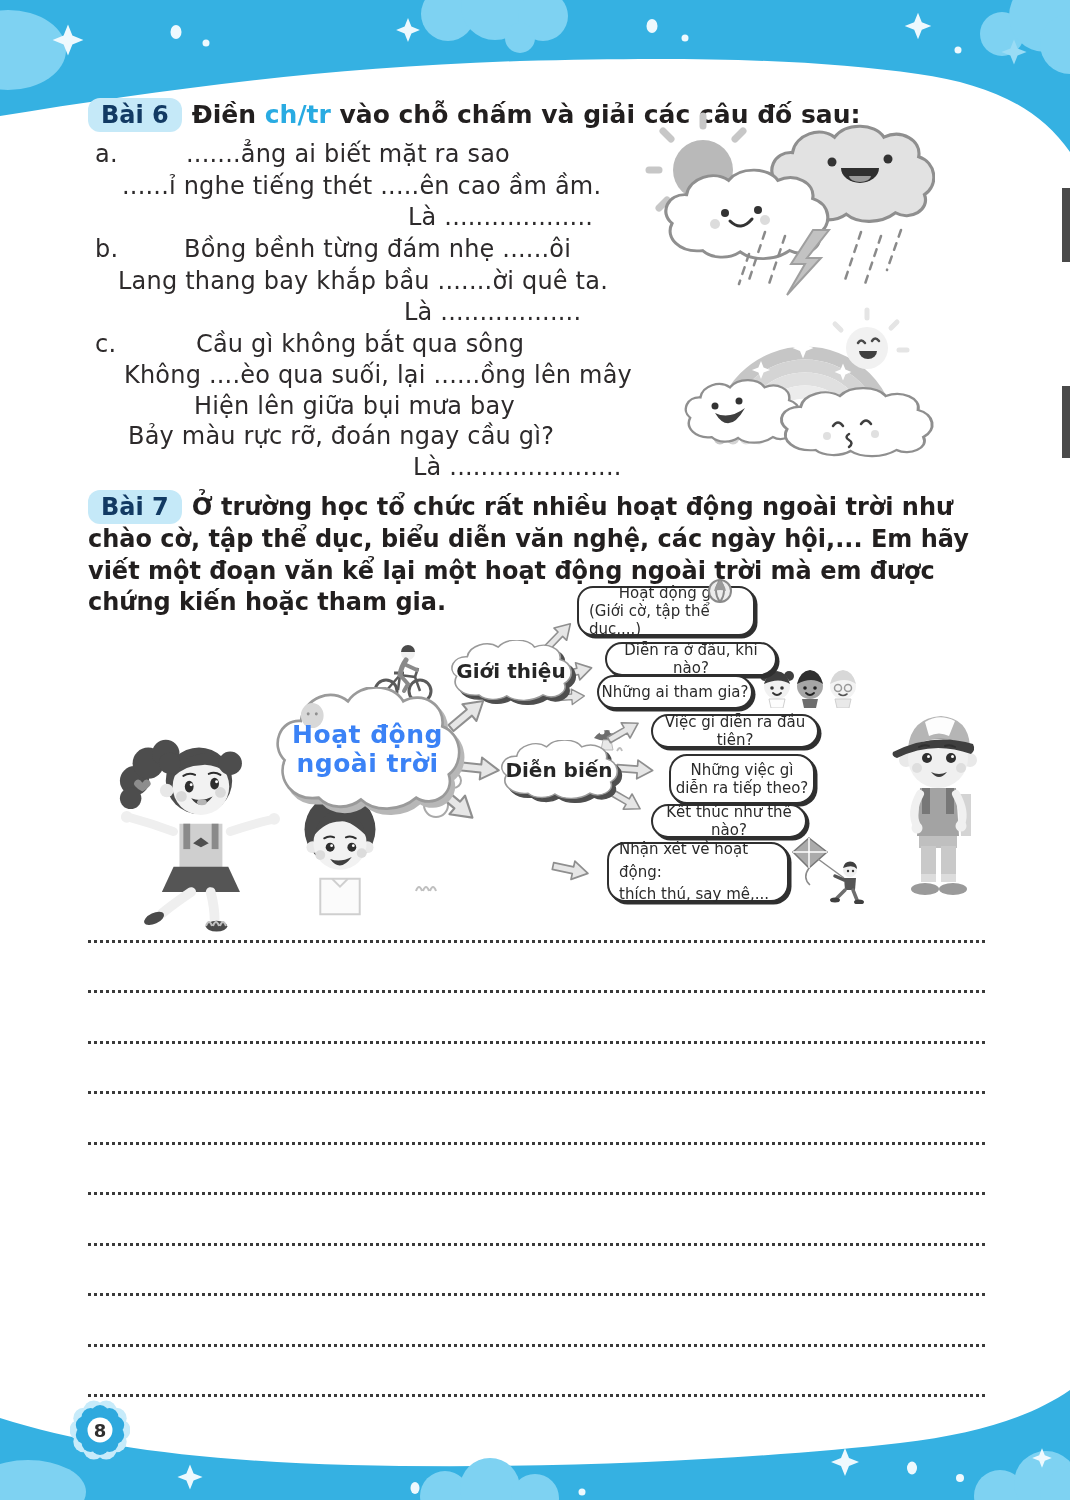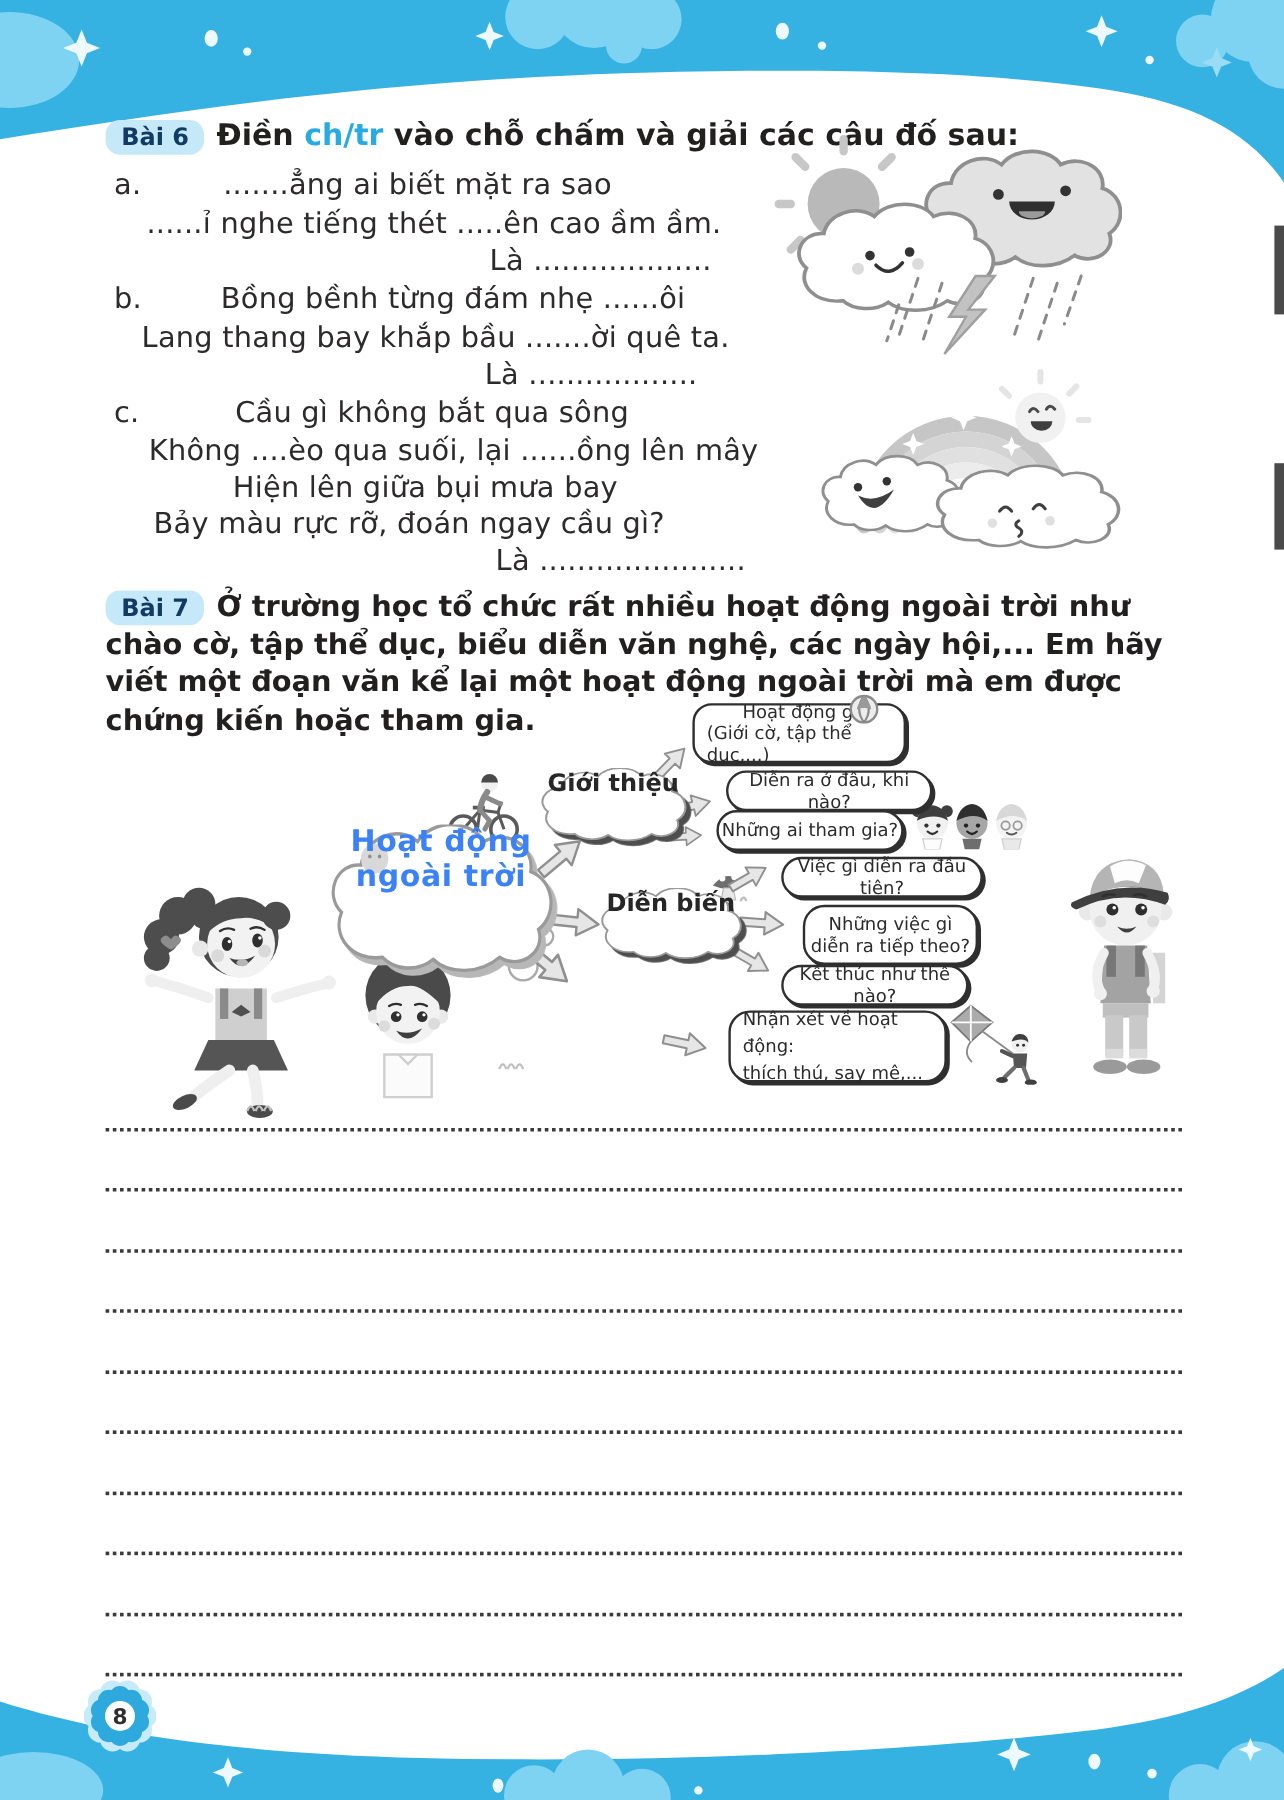--- a/index.html
+++ b/index.html
@@ -1,29 +1,29 @@
 <!DOCTYPE html>
 <html><head>
 <meta charset="utf-8">
 <style>
   html,body{margin:0;padding:0;background:#ffffff;}
   #page{position:relative;width:1070px;height:1500px;background:#ffffff;overflow:hidden;
         font-family:"DejaVu Sans",sans-serif;color:#2d2a2b;}
   .abs{position:absolute;}
   
   .ex-badge{display:inline-block;background:#c5e9f8;color:#123a63;font-weight:bold;
-            font-size:20px;line-height:1.25;padding:2px 13px;border-radius:12px;margin-right:10px;}
+            font-size:24px;line-height:1.25;padding:2px 13px;border-radius:12px;margin-right:10px;}
   .ex-title{font-size:25px;font-weight:bold;color:#221f1f;}
   .hl{color:#29abe2;}
   
   .riddle{font-size:24px;color:#2d2a2b;white-space:nowrap;letter-spacing:.2px;}
   
   .prompt{font-size:24px;font-weight:bold;color:#221f1f;line-height:1.32;text-align:left;}
   
-  .cloud-wrap{display:flex;align-items:flex-start;justify-content:center;}
+  .cloud-wrap{display:flex;align-items:center;justify-content:center;}
   .cloud-wrap svg{position:absolute;inset:0;width:100%;height:100%;}
   .cloud-label{position:relative;z-index:2;font-weight:bold;color:#262626;font-size:20px;white-space:nowrap;}
   .center-label{position:relative;z-index:2;font-weight:bold;color:#3b82f6;font-size:25px;
                 text-align:center;line-height:1.15;letter-spacing:.5px;}
   .bubble{background:#fff;border:2.5px solid #2f2f2f;box-shadow:2.5px 2.5px 0 #2f2f2f;
           border-radius:20px;display:flex;flex-direction:column;align-items:center;justify-content:center;
           font-size:15px;color:#2b2b2b;line-height:1.2;text-align:center;z-index:3;}
   .tcircle{background:#fff;border:2px solid #a9a9a9;border-radius:50%;}
   
   .wline{height:47.5px;border-bottom:3px dotted #3a3a3a;}

